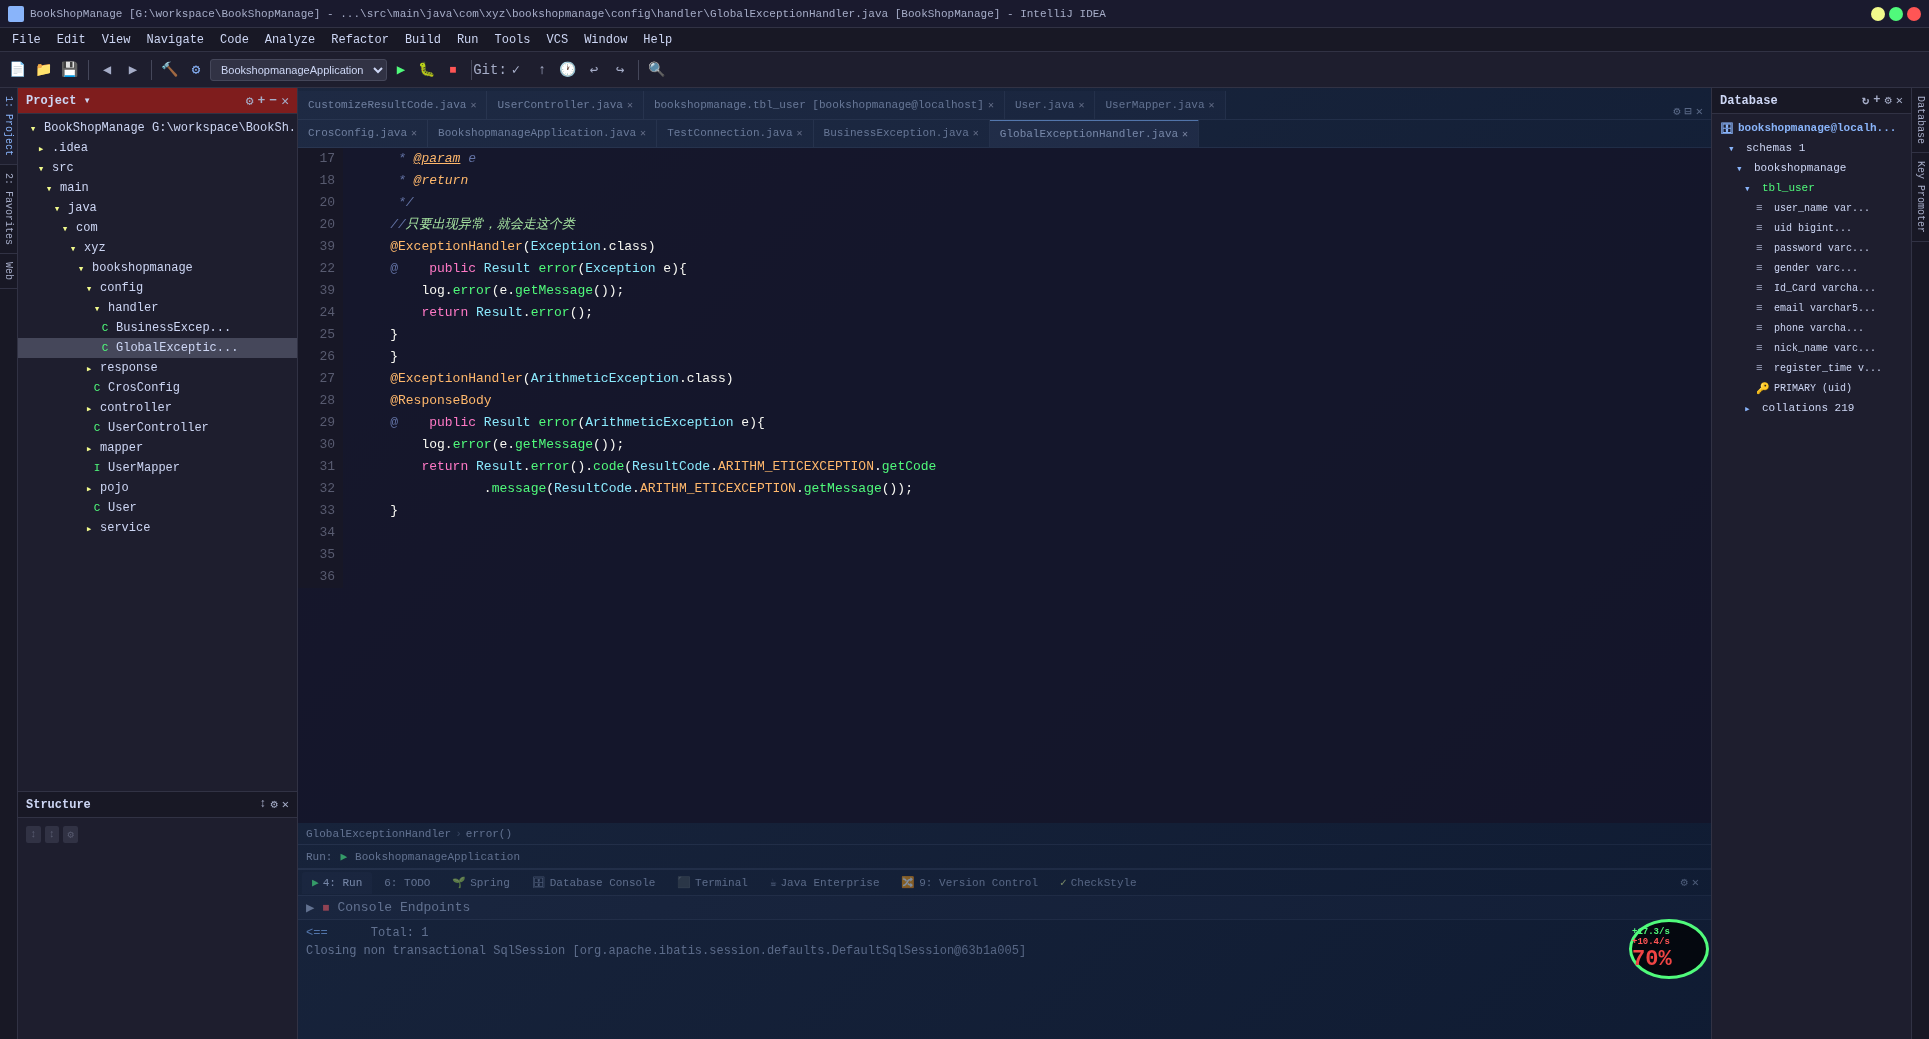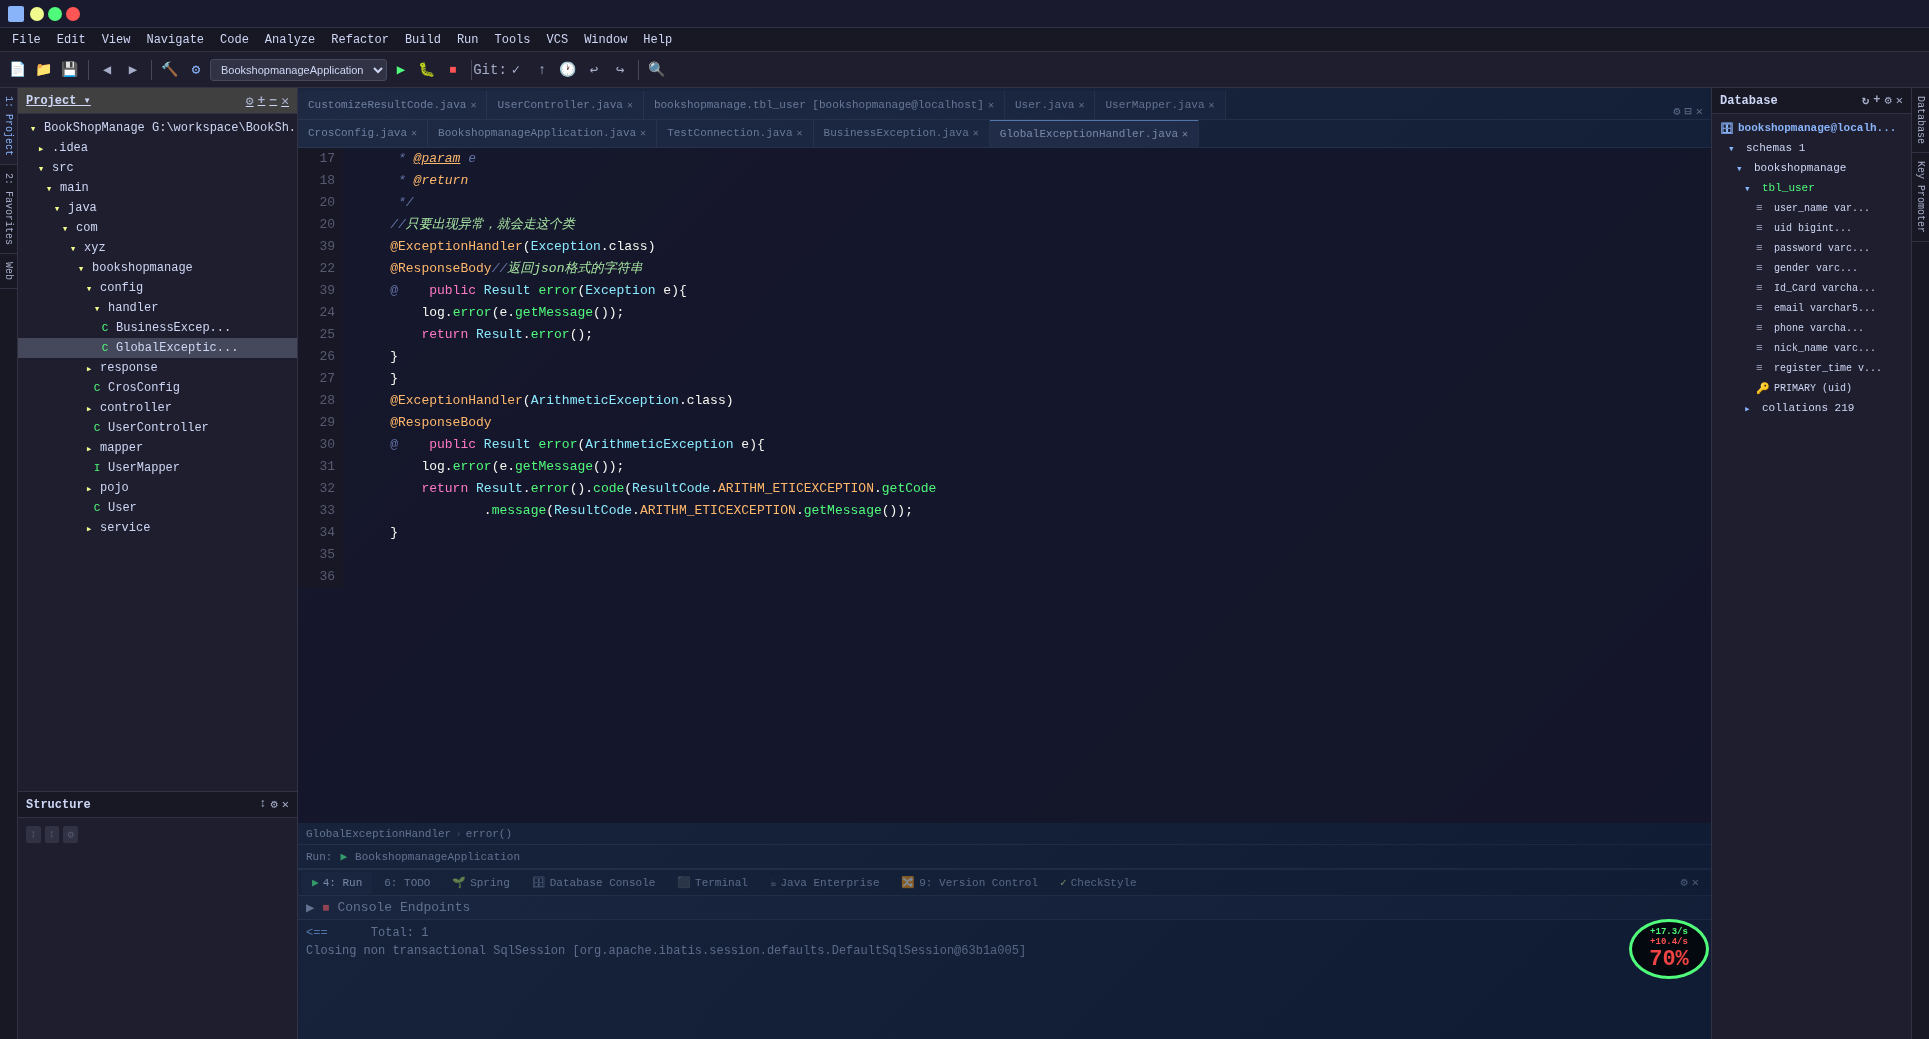--- a/index.html
+++ b/index.html
@@ -75,29 +75,28 @@
     #project-panel {
       width: 280px;
       background: #1e1e2e;
       border-right: 1px solid #313244;
       display: flex;
       flex-direction: column;
       overflow: hidden;
     }
     #project-header {
       height: 26px;
-      background: #404040;
+      background: #7f1d1d;
       display: flex;
       align-items: center;
       padding: 0 8px;
       border-bottom: 1px solid #313244;
       font-size: 12px;
       font-weight: bold;
       color: #cdd6f4;
-      text-decoration: underline;
     }
     #project-header .header-icons { margin-left: auto; display: flex; gap: 4px; }
     #project-header .header-icons span { cursor: pointer; color: #a6adc8; font-size: 13px; }
 
     #file-tree {
       flex: 1;
       overflow-y: auto;
       padding: 4px 0;
     }
     .tree-item {
@@ -331,21 +330,21 @@
     
     #perf-widget {
       position: absolute;
       right: 220px;
       bottom: 60px;
       width: 80px;
       height: 60px;
       background: rgba(0,0,0,0.7);
       border-radius: 50%;
       display: flex;
-      align-items: center;
+      align-items: flex-start;
       justify-content: center;
       flex-direction: column;
       font-size: 18px;
       font-weight: bold;
       color: #50fa7b;
       border: 3px solid #50fa7b;
       z-index: 10;
     }
 
     
@@ -365,20 +364,21 @@
     
     ::-webkit-scrollbar { width: 6px; height: 6px; }
     ::-webkit-scrollbar-track { background: #181825; }
     ::-webkit-scrollbar-thumb { background: #45475a; border-radius: 3px; }
   </style>
 </head>
 <body>
 
 <div id="title-bar">
   <span class="app-icon"></span>
+  <span class="title-text">BookShopManage [G:\workspace\BookShopManage] - ...\src\main\java\com\xyz\bookshopmanage\config\handler\GlobalExceptionHandler.java [BookShopManage] - IntelliJ IDEA</span>
   <div class="window-controls">
     <div class="win-btn win-min">—</div>
     <div class="win-btn win-max">□</div>
     <div class="win-btn win-close">✕</div>
   </div>
 </div>
 
 <div id="menu-bar">
   <span class="menu-item">File</span>
   <span class="menu-item">Edit</span>
@@ -625,21 +625,20 @@
             <div>34</div>
             <div>35</div>
             <div>36</div>
         </div>
         <div class="code-text">
           <div class="code-line"><span class="comment">     * <span style="color:#ffb86c;text-decoration:underline;">@param</span> e</span></div>
           <div class="code-line"><span class="comment">     * <span style="color:#ffb86c;">@return</span></span></div>
           <div class="code-line"><span class="comment">     */</span></div>
           <div class="code-line"><span class="comment">    //<span class="chinese">只要出现异常，就会走这个类</span></span></div>
           <div class="code-line"><span class="ann">    @ExceptionHandler</span><span class="var">(</span><span class="cls">Exception</span><span class="var">.class)</span></div>
-          <div class="code-line"><span class="ann">    @ResponseBody</span><span class="comment">//<span class="chinese">返回json格式的字符串</span></span></div>
           <div class="code-line"><span style="color:#6272a4;">    @</span><span class="kw">    public</span> <span class="cls">Result</span> <span class="fn">error</span><span class="var">(</span><span class="cls">Exception</span> <span class="var">e){</span></div>
           <div class="code-line"><span style="color:#585b70;">        </span><span class="var">log.</span><span class="fn">error</span><span class="var">(e.</span><span class="fn">getMessage</span><span class="var">());</span></div>
           <div class="code-line"><span class="kw">        return</span> <span class="cls">Result</span><span class="var">.</span><span class="fn">error</span><span class="var">();</span></div>
           <div class="code-line"><span class="var">    }</span></div>
           <div class="code-line"></div>
           <div class="code-line"><span class="var">    }</span></div>
           <div class="code-line"><span class="ann">    @ExceptionHandler</span><span class="var">(</span><span class="cls">ArithmeticException</span><span class="var">.class)</span></div>
           <div class="code-line"><span class="ann">    @ResponseBody</span></div>
           <div class="code-line"><span style="color:#6272a4;">    @</span><span class="kw">    public</span> <span class="cls">Result</span> <span class="fn">error</span><span class="var">(</span><span class="cls">ArithmeticException</span> <span class="var">e){</span></div>
           <div class="code-line"><span style="color:#585b70;">        </span><span class="var">log.</span><span class="fn">error</span><span class="var">(e.</span><span class="fn">getMessage</span><span class="var">());</span></div>

